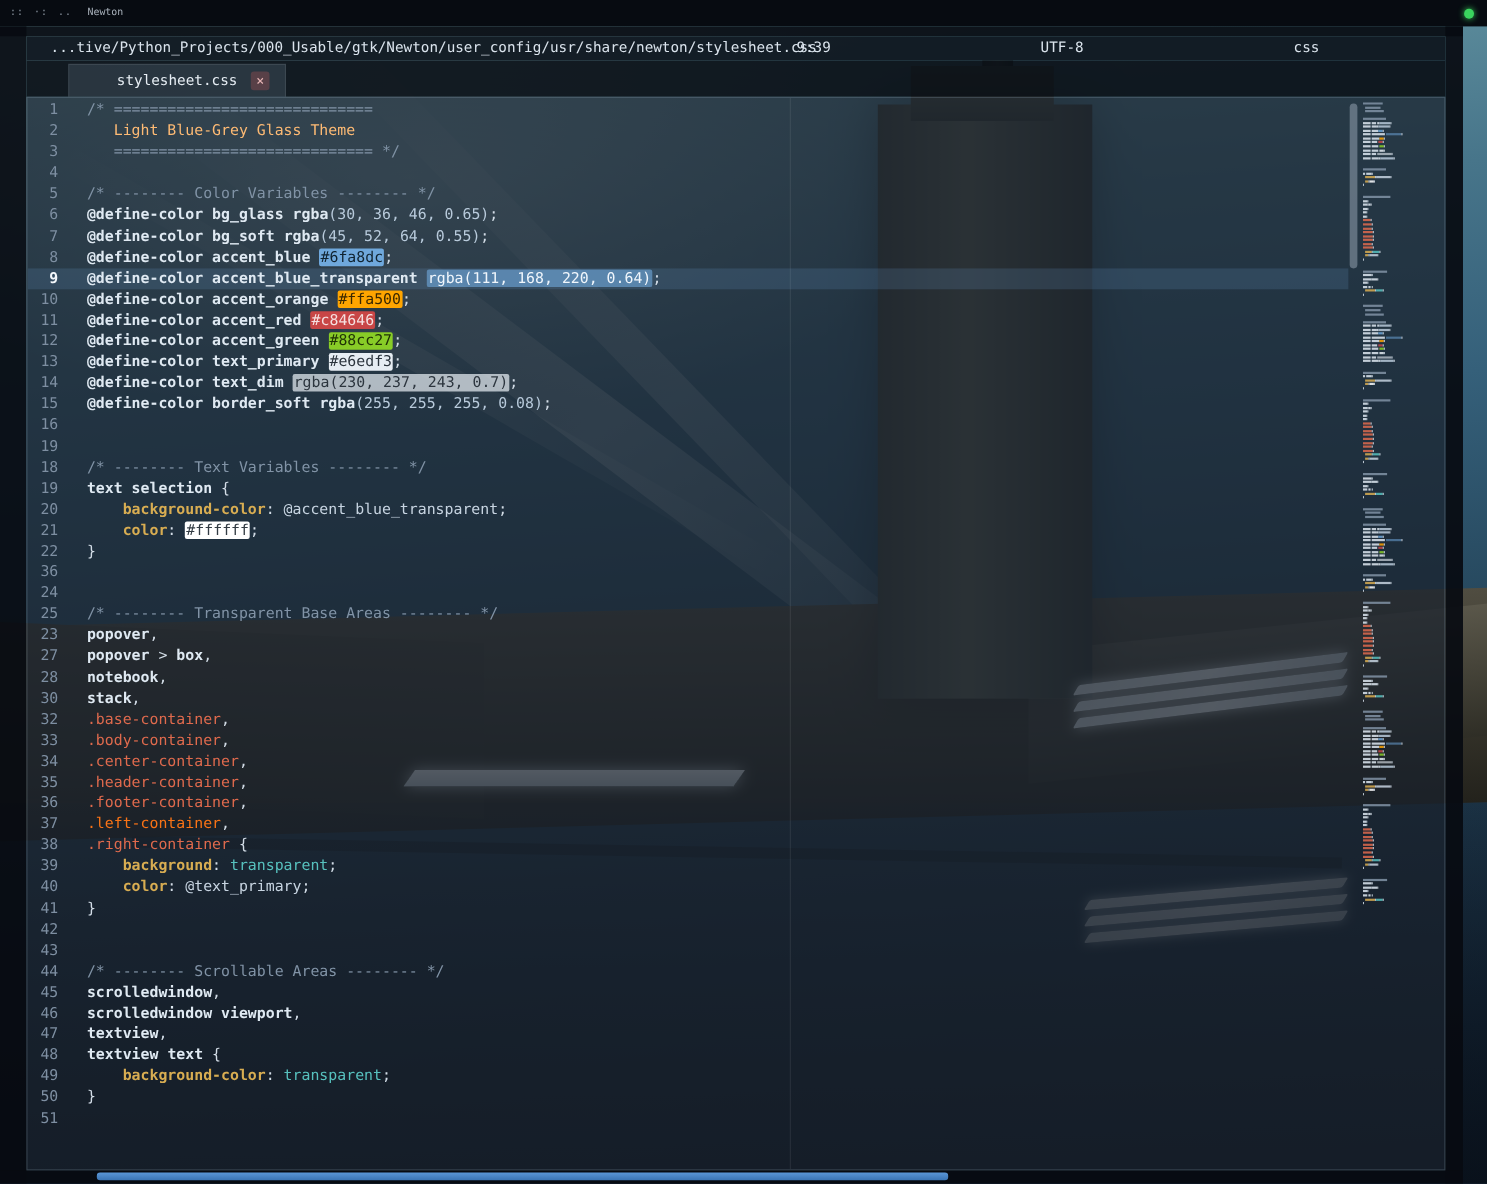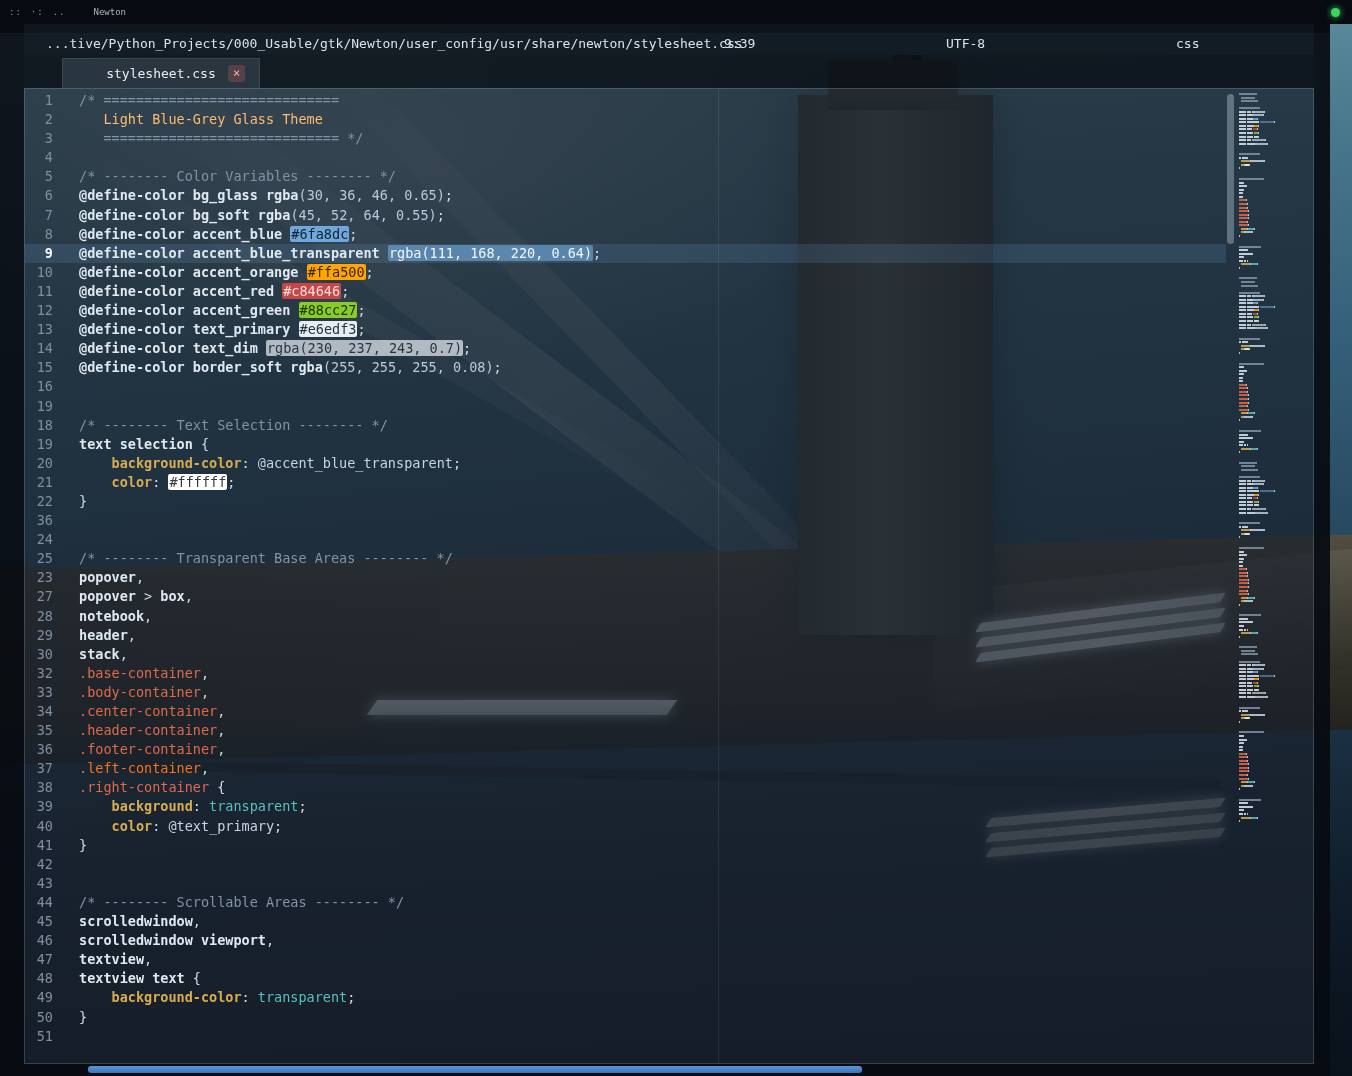--- a/index.html
+++ b/index.html
@@ -23,21 +23,21 @@
   .s-lights1{left:978px;top:608px;width:245px;height:56px;transform:skewY(-7deg)}
   .s-lights2{left:988px;top:808px;width:235px;height:60px;transform:skewY(-5deg)}
   .s-lights1 i,.s-lights2 i{display:block;height:9px;margin-bottom:6px;background:linear-gradient(90deg,#dfe7ea,#f6fafc,#cfd8dc);transform:skewX(-32deg);border-radius:2px;box-shadow:0 0 10px rgba(240,248,252,.8)}
   .s-lightbarL{left:372px;top:700px;width:300px;height:15px;background:linear-gradient(180deg,#f4f8fa,#c8d2d8);transform:skewX(-35deg);box-shadow:0 0 12px rgba(240,248,252,.7)}
   .s-girder{left:120px;top:770px;width:1100px;height:10px;background:rgba(15,20,24,.55);transform:rotate(1deg)}
   .s-under{left:0;top:730px;right:0;bottom:0;background:linear-gradient(180deg,rgba(20,32,44,.15),rgba(8,15,24,.8))}
 
   
   .titlebar{position:absolute;top:0;left:0;width:1352px;height:24px;background:#070b11;z-index:30;display:flex;align-items:center}
   .tb-ind{font-size:9px;color:#8b95a0;margin-left:9px;letter-spacing:1px}
-  .tb-title{font-size:9px;color:#aab3bd;margin-left:28px}
+  .tb-title{font-size:9px;color:#aab3bd;margin-left:14px}
   .tb-close{position:absolute;right:12px;top:8px;width:9px;height:9px;border-radius:50%;background:#3ad45e;box-shadow:0 0 6px #3ad45e}
 
   
   .frame{position:absolute;top:24px;left:0;width:1330px;height:1052px;z-index:10}
   .f-strip{position:absolute;background:rgba(7,11,17,.93)}
   .f-left{left:0;top:0;width:24px;height:100%}
   .f-right{right:0;top:0;width:16px;height:100%}
   .f-top{left:0;top:0;width:100%;height:9px}
   .f-bottom{left:0;bottom:0;width:100%;height:12px}
   .hthumb{position:absolute;left:88px;top:2px;width:774px;height:7px;border-radius:3px;
@@ -147,32 +147,31 @@
           <div class="row"><span class="ln">8</span><span class="code"><span class="tk-k" style="color: rgb(223, 233, 242);">@define-color</span><span class="tk-p" style="color: rgb(211, 221, 231);"> </span><span class="tk-k" style="color: rgb(223, 233, 242);">accent_blue</span><span class="tk-p" style="color: rgb(211, 221, 231);"> </span><span class="tk-sw" style="background: rgb(111, 168, 220); color: rgb(16, 35, 48);">#6fa8dc</span><span class="tk-p" style="color: rgb(211, 221, 231);">;</span></span></div>
           <div class="row cur"><span class="ln">9</span><span class="code"><span class="tk-k" style="color: rgb(223, 233, 242);">@define-color</span><span class="tk-p" style="color: rgb(211, 221, 231);"> </span><span class="tk-k" style="color: rgb(223, 233, 242);">accent_blue_transparent</span><span class="tk-p" style="color: rgb(211, 221, 231);"> </span><span class="tk-sw" style="background: rgba(111, 168, 220, 0.62); color: rgb(240, 246, 252);">rgba(111, 168, 220, 0.64)</span><span class="tk-p" style="color: rgb(211, 221, 231);">;</span></span></div>
           <div class="row"><span class="ln">10</span><span class="code"><span class="tk-k" style="color: rgb(223, 233, 242);">@define-color</span><span class="tk-p" style="color: rgb(211, 221, 231);"> </span><span class="tk-k" style="color: rgb(223, 233, 242);">accent_orange</span><span class="tk-p" style="color: rgb(211, 221, 231);"> </span><span class="tk-sw" style="background: rgb(255, 165, 0); color: rgb(58, 40, 0);">#ffa500</span><span class="tk-p" style="color: rgb(211, 221, 231);">;</span></span></div>
           <div class="row"><span class="ln">11</span><span class="code"><span class="tk-k" style="color: rgb(223, 233, 242);">@define-color</span><span class="tk-p" style="color: rgb(211, 221, 231);"> </span><span class="tk-k" style="color: rgb(223, 233, 242);">accent_red</span><span class="tk-p" style="color: rgb(211, 221, 231);"> </span><span class="tk-sw" style="background: rgb(200, 70, 70); color: rgb(245, 224, 224);">#c84646</span><span class="tk-p" style="color: rgb(211, 221, 231);">;</span></span></div>
           <div class="row"><span class="ln">12</span><span class="code"><span class="tk-k" style="color: rgb(223, 233, 242);">@define-color</span><span class="tk-p" style="color: rgb(211, 221, 231);"> </span><span class="tk-k" style="color: rgb(223, 233, 242);">accent_green</span><span class="tk-p" style="color: rgb(211, 221, 231);"> </span><span class="tk-sw" style="background: rgb(136, 204, 39); color: rgb(32, 51, 6);">#88cc27</span><span class="tk-p" style="color: rgb(211, 221, 231);">;</span></span></div>
           <div class="row"><span class="ln">13</span><span class="code"><span class="tk-k" style="color: rgb(223, 233, 242);">@define-color</span><span class="tk-p" style="color: rgb(211, 221, 231);"> </span><span class="tk-k" style="color: rgb(223, 233, 242);">text_primary</span><span class="tk-p" style="color: rgb(211, 221, 231);"> </span><span class="tk-sw" style="background: rgb(230, 237, 243); color: rgb(44, 53, 62);">#e6edf3</span><span class="tk-p" style="color: rgb(211, 221, 231);">;</span></span></div>
           <div class="row"><span class="ln">14</span><span class="code"><span class="tk-k" style="color: rgb(223, 233, 242);">@define-color</span><span class="tk-p" style="color: rgb(211, 221, 231);"> </span><span class="tk-k" style="color: rgb(223, 233, 242);">text_dim</span><span class="tk-p" style="color: rgb(211, 221, 231);"> </span><span class="tk-sw" style="background: rgba(230, 237, 243, 0.72); color: rgb(44, 53, 62);">rgba(230, 237, 243, 0.7)</span><span class="tk-p" style="color: rgb(211, 221, 231);">;</span></span></div>
           <div class="row"><span class="ln">15</span><span class="code"><span class="tk-k" style="color: rgb(223, 233, 242);">@define-color</span><span class="tk-p" style="color: rgb(211, 221, 231);"> </span><span class="tk-k" style="color: rgb(223, 233, 242);">border_soft</span><span class="tk-p" style="color: rgb(211, 221, 231);"> </span><span class="tk-k" style="color: rgb(223, 233, 242);">rgba</span><span class="tk-a" style="color: rgb(184, 202, 219);">(255, 255, 255, 0.08)</span><span class="tk-p" style="color: rgb(211, 221, 231);">;</span></span></div>
           <div class="row"><span class="ln">16</span><span class="code"></span></div>
           <div class="row"><span class="ln">19</span><span class="code"></span></div>
-          <div class="row"><span class="ln">18</span><span class="code"><span class="tk-c" style="color: rgb(129, 147, 166);">/* -------- Text Selection -------- */</span></span></div>
+          <div class="row"><span class="ln">18</span><span class="code"><span class="tk-c" style="color: rgb(129, 147, 166);">/* -------- Text Variables -------- */</span></span></div>
           <div class="row"><span class="ln">19</span><span class="code"><span class="tk-k" style="color: rgb(223, 233, 242);">text</span><span class="tk-p" style="color: rgb(211, 221, 231);"> </span><span class="tk-k" style="color: rgb(223, 233, 242);">selection</span><span class="tk-p" style="color: rgb(211, 221, 231);"> {</span></span></div>
           <div class="row"><span class="ln">20</span><span class="code"><span class="tk-p" style="color: rgb(211, 221, 231);">    </span><span class="tk-pr" style="color: rgb(216, 173, 82);">background-color</span><span class="tk-p" style="color: rgb(211, 221, 231);">: </span><span class="tk-at" style="color: rgb(199, 212, 225);">@accent_blue_transparent</span><span class="tk-p" style="color: rgb(211, 221, 231);">;</span></span></div>
           <div class="row"><span class="ln">21</span><span class="code"><span class="tk-p" style="color: rgb(211, 221, 231);">    </span><span class="tk-pr" style="color: rgb(216, 173, 82);">color</span><span class="tk-p" style="color: rgb(211, 221, 231);">: </span><span class="tk-sw" style="background: rgb(255, 255, 255); color: rgb(51, 60, 68);">#ffffff</span><span class="tk-p" style="color: rgb(211, 221, 231);">;</span></span></div>
           <div class="row"><span class="ln">22</span><span class="code"><span class="tk-p" style="color: rgb(211, 221, 231);">}</span></span></div>
           <div class="row"><span class="ln">36</span><span class="code"></span></div>
           <div class="row"><span class="ln">24</span><span class="code"></span></div>
           <div class="row"><span class="ln">25</span><span class="code"><span class="tk-c" style="color: rgb(129, 147, 166);">/* -------- Transparent Base Areas -------- */</span></span></div>
           <div class="row"><span class="ln">23</span><span class="code"><span class="tk-k" style="color: rgb(223, 233, 242);">popover</span><span class="tk-p" style="color: rgb(211, 221, 231);">,</span></span></div>
           <div class="row"><span class="ln">27</span><span class="code"><span class="tk-k" style="color: rgb(223, 233, 242);">popover</span><span class="tk-p" style="color: rgb(211, 221, 231);"> &gt; </span><span class="tk-k" style="color: rgb(223, 233, 242);">box</span><span class="tk-p" style="color: rgb(211, 221, 231);">,</span></span></div>
           <div class="row"><span class="ln">28</span><span class="code"><span class="tk-k" style="color: rgb(223, 233, 242);">notebook</span><span class="tk-p" style="color: rgb(211, 221, 231);">,</span></span></div>
-          <div class="row"><span class="ln">29</span><span class="code"><span class="tk-k" style="color: rgb(223, 233, 242);">header</span><span class="tk-p" style="color: rgb(211, 221, 231);">,</span></span></div>
           <div class="row"><span class="ln">30</span><span class="code"><span class="tk-k" style="color: rgb(223, 233, 242);">stack</span><span class="tk-p" style="color: rgb(211, 221, 231);">,</span></span></div>
           <div class="row"><span class="ln">32</span><span class="code"><span class="tk-cl" style="color: rgb(223, 106, 77);">.base-container</span><span class="tk-p" style="color: rgb(211, 221, 231);">,</span></span></div>
           <div class="row"><span class="ln">33</span><span class="code"><span class="tk-cl" style="color: rgb(223, 106, 77);">.body-container</span><span class="tk-p" style="color: rgb(211, 221, 231);">,</span></span></div>
           <div class="row"><span class="ln">34</span><span class="code"><span class="tk-cl" style="color: rgb(223, 106, 77);">.center-container</span><span class="tk-p" style="color: rgb(211, 221, 231);">,</span></span></div>
           <div class="row"><span class="ln">35</span><span class="code"><span class="tk-cl" style="color: rgb(223, 106, 77);">.header-container</span><span class="tk-p" style="color: rgb(211, 221, 231);">,</span></span></div>
           <div class="row"><span class="ln">36</span><span class="code"><span class="tk-cl" style="color: rgb(223, 106, 77);">.footer-container</span><span class="tk-p" style="color: rgb(211, 221, 231);">,</span></span></div>
           <div class="row"><span class="ln">37</span><span class="code"><span class="tk-cl" style="color: #f97316;">.left-container</span><span class="tk-p" style="color: rgb(211, 221, 231);">,</span></span></div>
           <div class="row"><span class="ln">38</span><span class="code"><span class="tk-cl" style="color: rgb(223, 106, 77);">.right-container</span><span class="tk-p" style="color: rgb(211, 221, 231);"> {</span></span></div>
           <div class="row"><span class="ln">39</span><span class="code"><span class="tk-p" style="color: rgb(211, 221, 231);">    </span><span class="tk-pr" style="color: rgb(216, 173, 82);">background</span><span class="tk-p" style="color: rgb(211, 221, 231);">: </span><span class="tk-v" style="color: rgb(87, 193, 190);">transparent</span><span class="tk-p" style="color: rgb(211, 221, 231);">;</span></span></div>
           <div class="row"><span class="ln">40</span><span class="code"><span class="tk-p" style="color: rgb(211, 221, 231);">    </span><span class="tk-pr" style="color: rgb(216, 173, 82);">color</span><span class="tk-p" style="color: rgb(211, 221, 231);">: </span><span class="tk-at" style="color: rgb(199, 212, 225);">@text_primary</span><span class="tk-p" style="color: rgb(211, 221, 231);">;</span></span></div>

